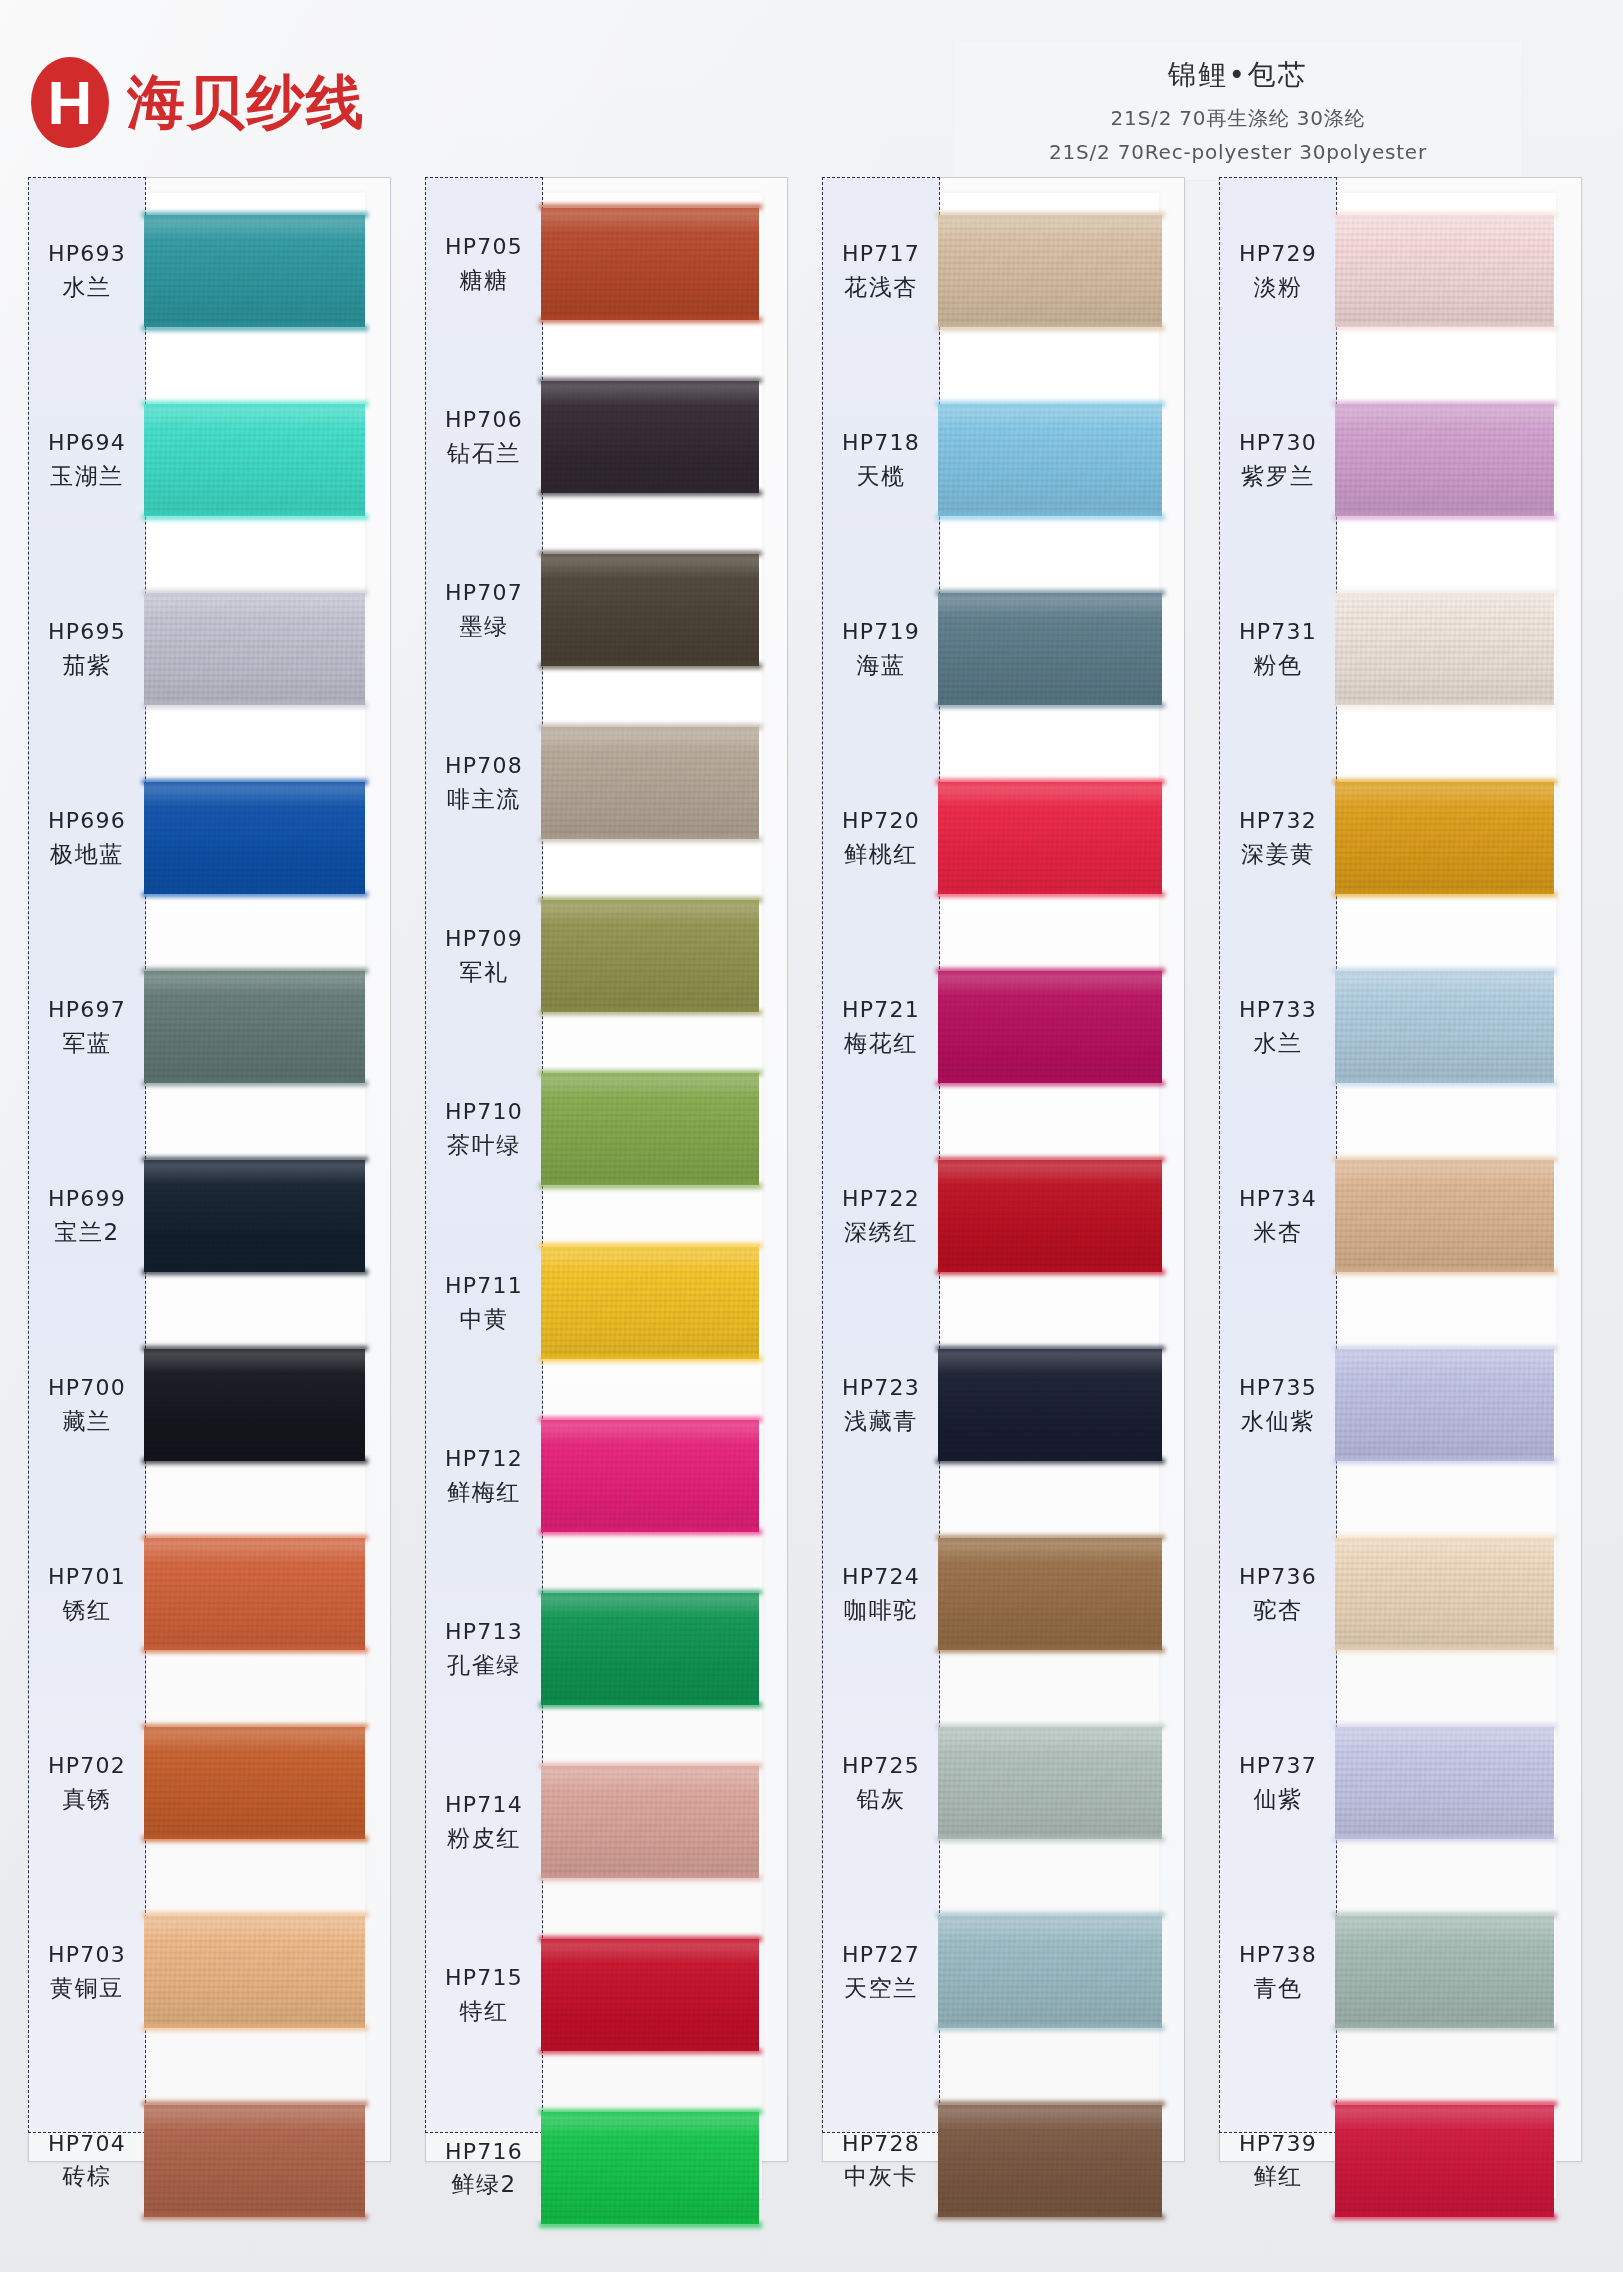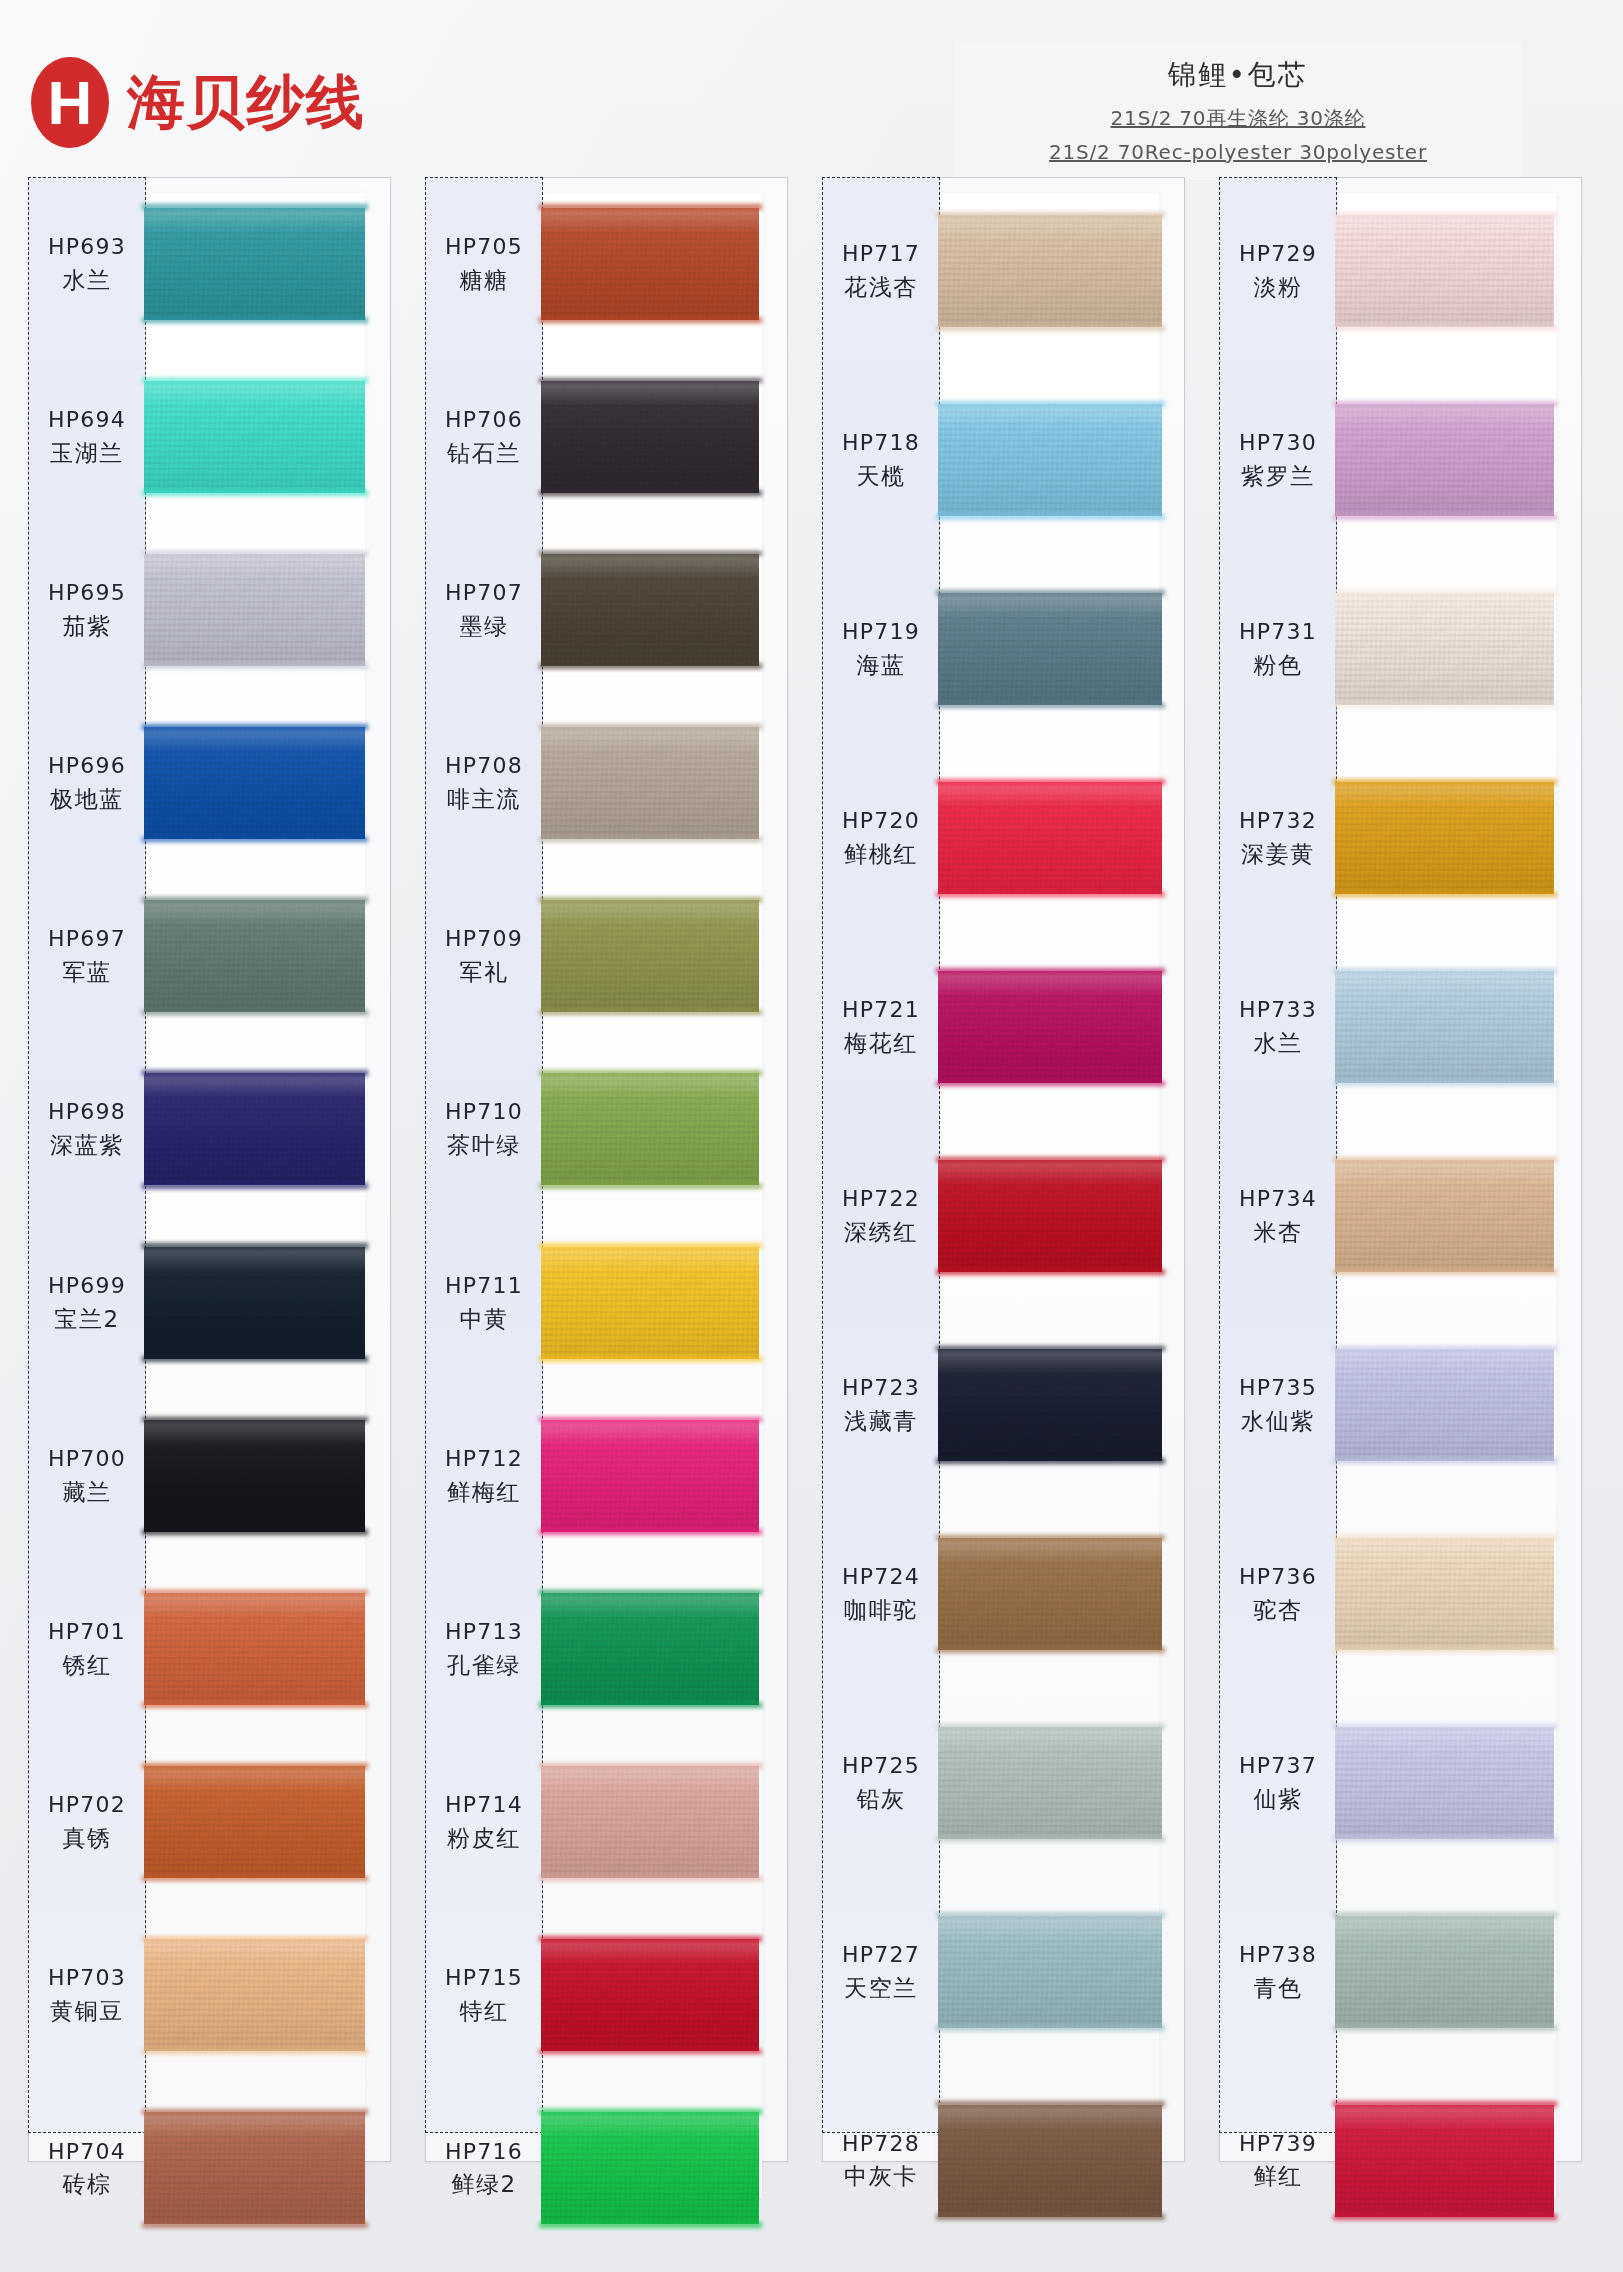--- a/index.html
+++ b/index.html
@@ -46,21 +46,21 @@
     padding:14.6px 0 16px 0;
     text-align:center;
     box-shadow:0 0.8px 1.6px rgba(0,0,0,.04);
   }
   .spec-title{
     font-size:28px;color:#2f3033;letter-spacing:2.4px;
     font-family:"DejaVu Sans",sans-serif;margin-bottom:11.4px;
   }
   .spec-line{
     font-size:20px;color:#57585c;letter-spacing:0.8px;
-    font-family:"DejaVu Sans",sans-serif;margin-top:8px;text-decoration:underline;
+    font-family:"DejaVu Sans",sans-serif;margin-top:8px;
   }
 
   
   .columns{
     position:absolute;left:0;top:177px;width:1623px;height:2078px;
     display:flex;
   }
   .column{
     position:relative;
     width:397px;
@@ -251,34 +251,20 @@
             <div class="swatch" style="background: rgb(99, 123, 118);">
               <div class="fibers"></div>
               <div class="sheen"></div>
               <div class="fuzz-t" style="background: rgb(99, 123, 118);"></div>
               <div class="fuzz-b" style="background: rgb(99, 123, 118);"></div>
             </div>
           </div>
         </div>
         <div class="row">
           <div class="row-label">
-            <span class="code">HP698</span>
-            <span class="cname">深蓝紫</span>
-          </div>
-          <div class="swatch-wrap">
-            <div class="swatch" style="background: rgb(40, 37, 110);">
-              <div class="fibers"></div>
-              <div class="sheen"></div>
-              <div class="fuzz-t" style="background: rgb(40, 37, 110);"></div>
-              <div class="fuzz-b" style="background: rgb(40, 37, 110);"></div>
-            </div>
-          </div>
-        </div>
-        <div class="row">
-          <div class="row-label">
             <span class="code">HP699</span>
             <span class="cname">宝兰2</span>
           </div>
           <div class="swatch-wrap">
             <div class="swatch" style="background: rgb(19, 32, 47);">
               <div class="fibers"></div>
               <div class="sheen"></div>
               <div class="fuzz-t" style="background: rgb(19, 32, 47);"></div>
               <div class="fuzz-b" style="background: rgb(19, 32, 47);"></div>
             </div>

